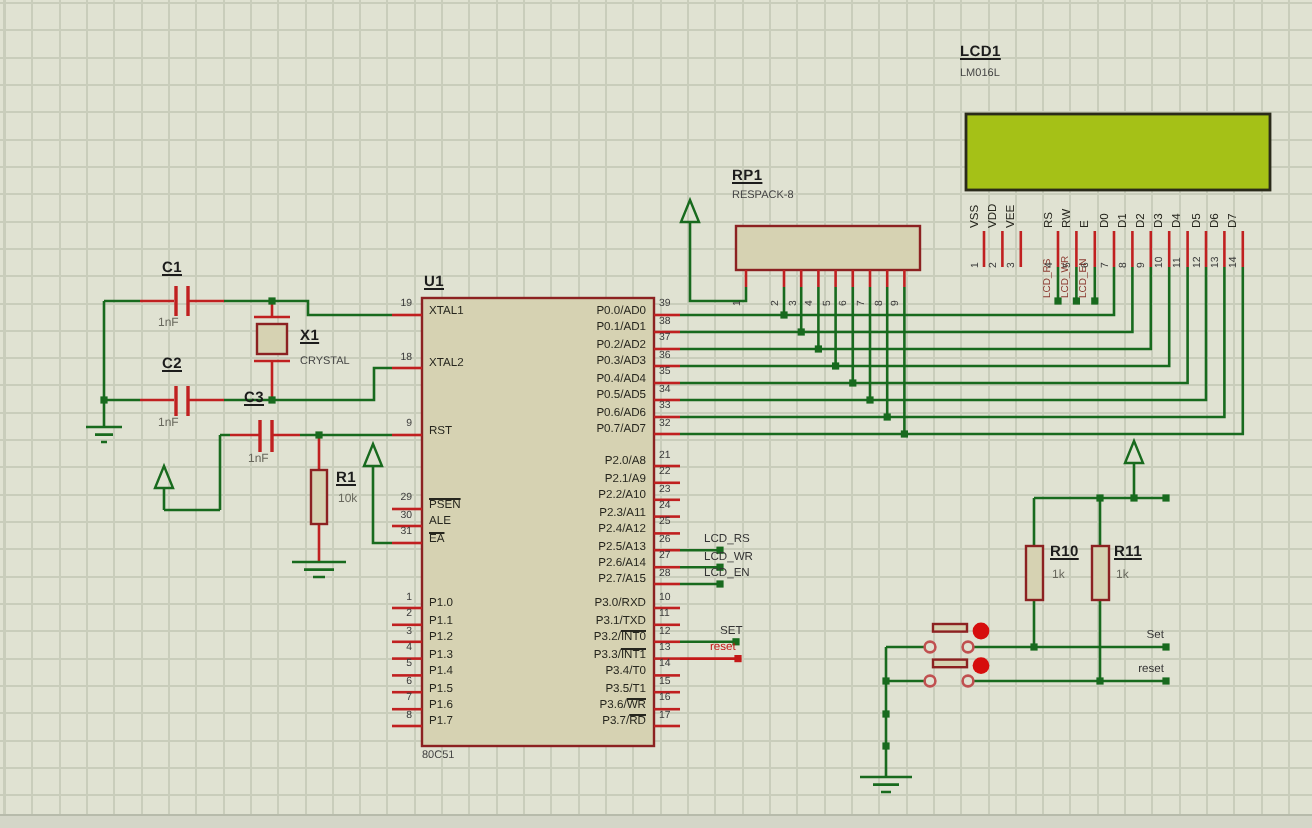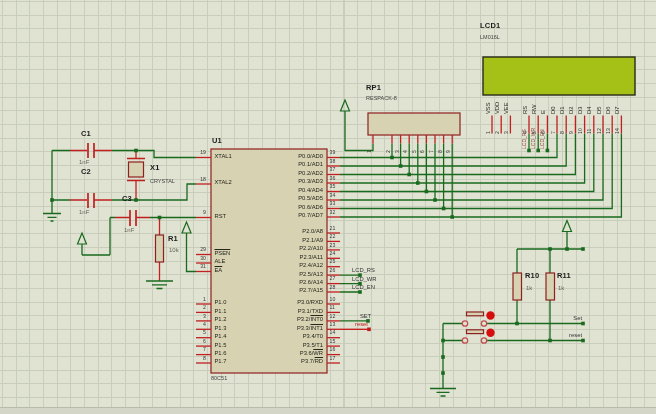--- a/index.html
+++ b/index.html
@@ -13,21 +13,21 @@
     font-family:"Liberation Sans","DejaVu Sans",sans-serif;
   }
   svg{position:absolute;left:0;top:0;}
   .w{stroke:#186a1e;stroke-width:1.3;fill:none;}
   .pw{stroke:#c02020;stroke-width:1.3;fill:none;}
   .plate{stroke:#c02020;stroke-width:1.7;fill:none;}
   .rw{stroke:#c41818;stroke-width:1.3;fill:none;}
   .body{fill:#d6d2b2;stroke:#8c2121;stroke-width:1.2;}
   .arrow{stroke:#186a1e;stroke-width:1.2;fill:none;}
   .lbl{position:absolute;white-space:nowrap;line-height:1;}
-  .ref{font-size:7.5px;font-weight:600;color:#1c1c1c;letter-spacing:.2px;}
+  .ref{font-size:7.5px;font-weight:600;color:#1c1c1c;letter-spacing:.2px;text-decoration:underline;}
   .val{font-size:6px;color:#67675c;}
   .tiny{font-size:5.5px;color:#444;}
   .pn{font-size:5.2px;color:#3a3a3a;}
   .pname{font-size:5.8px;color:#26261e;}
   .net{font-size:5.8px;color:#343434;}
   .netred{font-size:5.8px;color:#c41818;}
   .vt{transform-origin:0 0;transform:rotate(-90deg);}
   .vnet{font-size:5px;color:#8a3a30;}
   .ovl{text-decoration:overline;}
   .ra{text-align:right;}
@@ -232,21 +232,21 @@
         <rect x="581.2" y="321.7" width="3.6" height="3.6" fill="#186a1e"></rect>
         <rect x="581.2" y="338.7" width="3.6" height="3.6" fill="#186a1e"></rect>
         <rect x="441.2" y="338.7" width="3.6" height="3.6" fill="#186a1e"></rect>
         <rect x="441.2" y="355.2" width="3.6" height="3.6" fill="#186a1e"></rect>
         <rect x="441.2" y="371.2" width="3.6" height="3.6" fill="#186a1e"></rect>
       </g>
   </svg>
 
   <div class="lbl ref" style="left:81px;top:130px">C1</div>
   <div class="lbl val" style="left:79px;top:159px">1nF</div>
-  <div class="lbl ref" style="left:81px;top:168px">C2</div>
+  <div class="lbl ref" style="left:81px;top:178px">C2</div>
   <div class="lbl val" style="left:79px;top:209px">1nF</div>
   <div class="lbl ref" style="left:122px;top:195px">C3</div>
   <div class="lbl val" style="left:124px;top:227px">1nF</div>
   <div class="lbl ref" style="left:150px;top:164px">X1</div>
   <div class="lbl tiny" style="left:150px;top:179px">CRYSTAL</div>
   <div class="lbl ref" style="left:168px;top:235px">R1</div>
   <div class="lbl val" style="left:169px;top:247px">10k</div>
 
   <div class="lbl ref" style="left:212px;top:137px">U1</div>
   <div class="lbl tiny" style="left:211px;top:375.5px">80C51</div>

